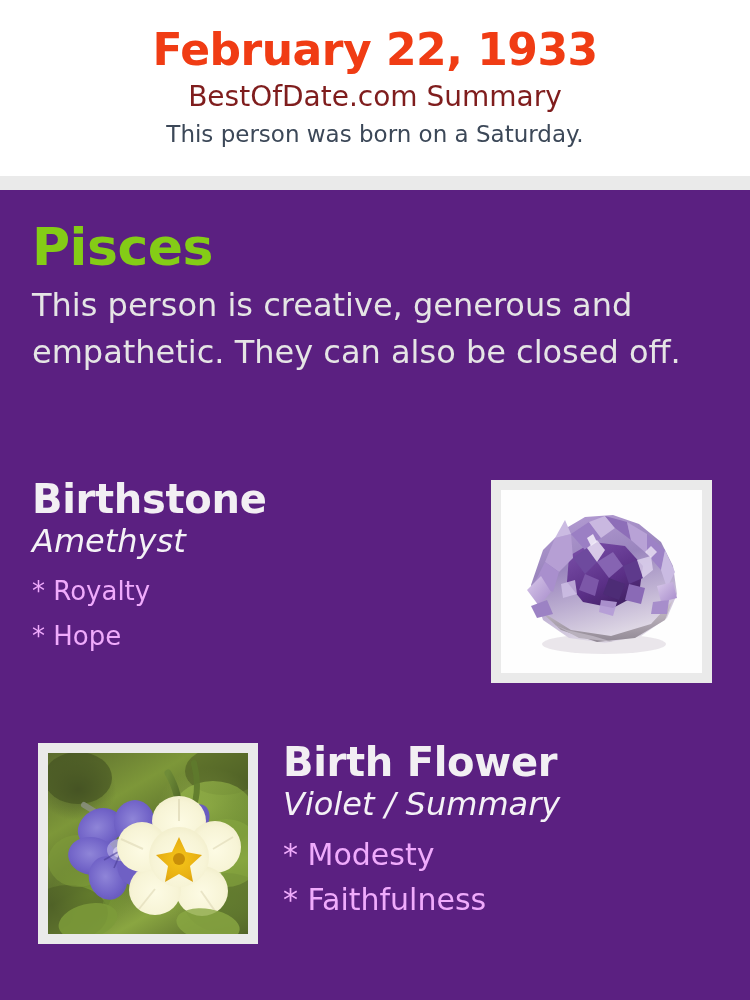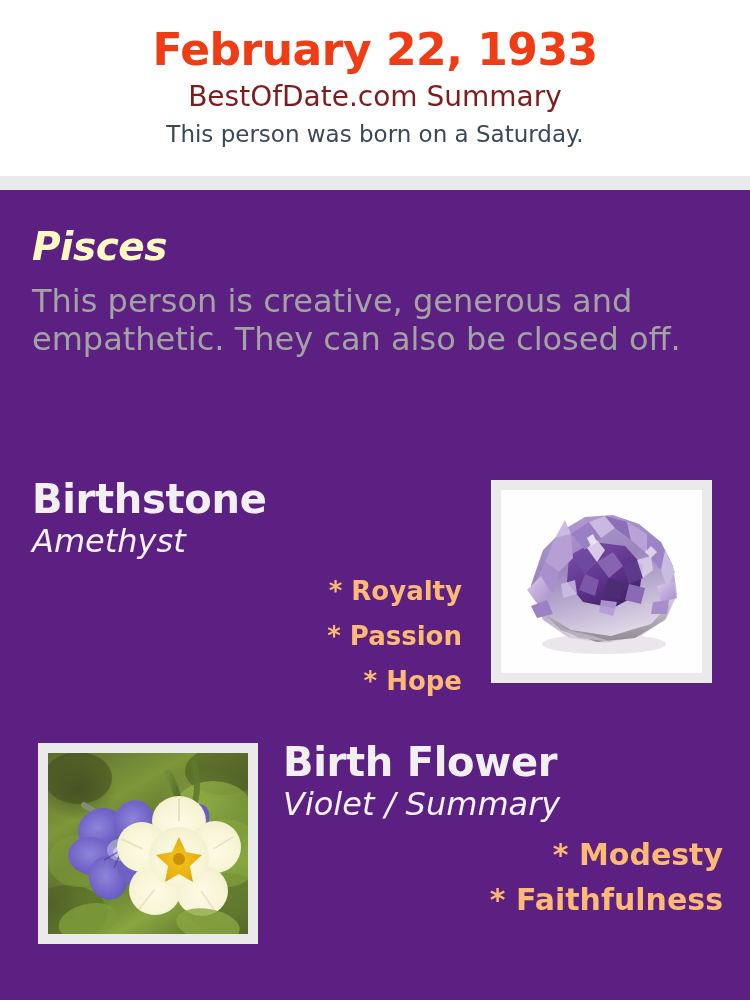--- a/index.html
+++ b/index.html
@@ -83,33 +83,32 @@
 
   
   .zodiac {
     position: absolute;
     left: 32px;
     top: 30px;
     width: 690px;
   }
 
   .zodiac-title {
-    font-size: 39px;
+    font-size: 52px;
     font-weight: bold;
-    color: #fef9c3;
+    color: #84cc16;
     line-height: 54px;
     letter-spacing: -0.5px;
-    font-style: italic;
   }
 
   .zodiac-desc {
     font-size: 32px;
     font-weight: normal;
-    color: #a3a3a3;
-    line-height: 38px;
+    color: #e5e5e5;
+    line-height: 47px;
     margin-top: 8px;
     max-width: 668px;
   }
 
   
   .stone-block {
     position: absolute;
     left: 32px;
     top: 285px;
     width: 430px;
@@ -132,25 +131,24 @@
     font-style: italic;
   }
 
   .trait-list {
     list-style: none;
     margin-top: 8px;
   }
 
   .trait-item {
     font-size: 26px;
-    font-weight: bold;
-    color: #fdba74;
+    font-weight: normal;
+    color: #f0abfc;
     line-height: 45px;
     white-space: nowrap;
-    text-align: right;
   }
 
   
   .photo-frame {
     position: absolute;
     background: #EAEAEA;
     padding: 10px;
   }
 
   .photo-frame-stone {
@@ -224,21 +222,20 @@
     <div class="zodiac">
       <div class="zodiac-title">Pisces</div>
       <div class="zodiac-desc">This person is creative, generous and empathetic. They can also be closed off.</div>
     </div>
 
     <div class="stone-block">
       <div class="section-title">Birthstone</div>
       <div class="section-value">Amethyst</div>
       <ul class="trait-list">
         <li class="trait-item">* Royalty</li>
-        <li class="trait-item">* Passion</li>
         <li class="trait-item">* Hope</li>
       </ul>
     </div>
 
     <div class="flower-block">
       <div class="section-title">Birth Flower</div>
       <div class="section-value">Violet / Summary</div>
       <ul class="trait-list">
         <li class="trait-item">* Modesty</li>
         <li class="trait-item">* Faithfulness</li>

